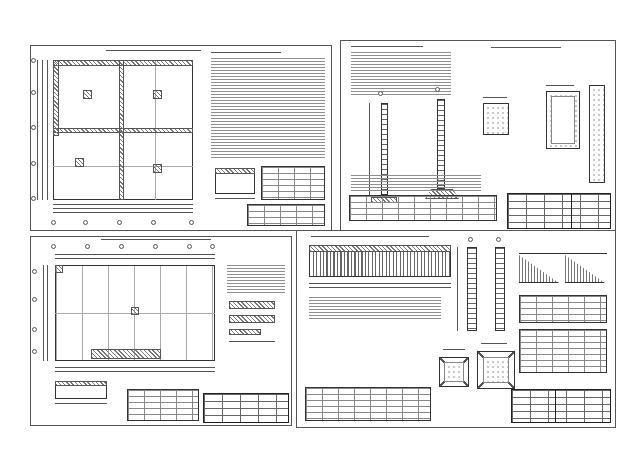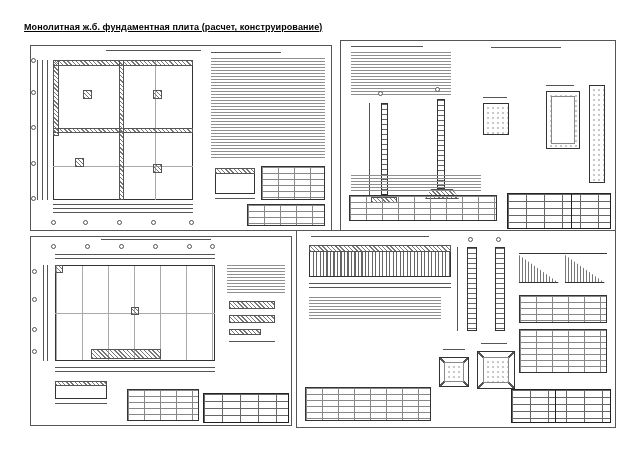--- a/index.html
+++ b/index.html
@@ -30,21 +30,20 @@
            background-image:repeating-linear-gradient(90deg,#777 0,#777 1px,transparent 1px,transparent 3px);
            border-bottom:1px solid #333; }
   .xd    { background-image:linear-gradient(to top right,transparent 48%,#555 48%,#555 52%,transparent 52%),
                             linear-gradient(to bottom right,transparent 48%,#555 48%,#555 52%,transparent 52%); }
 </style>
 </head>
 <body>
 
 <div class="page">
 
-  <div class="title">Монолитная ж.б. фундаментная плита (расчет, конструирование)</div>
 
   <div class="sheet" style="left:30px;top:45px;width:302px;height:186px">
     <div class="cap" style="left:75px;top:4px;width:95px"></div>
 
     <div class="rect" style="left:22px;top:14px;width:140px;height:140px"></div>
     <div class="vline" style="left:124px;top:14px;height:140px;background:#aaa"></div>
     <div class="hline" style="left:22px;top:120px;width:140px;background:#aaa"></div>
 
     <div class="hatch" style="left:22px;top:14px;width:140px;height:6px"></div>
     <div class="hatch" style="left:22px;top:82px;width:140px;height:5px"></div>

